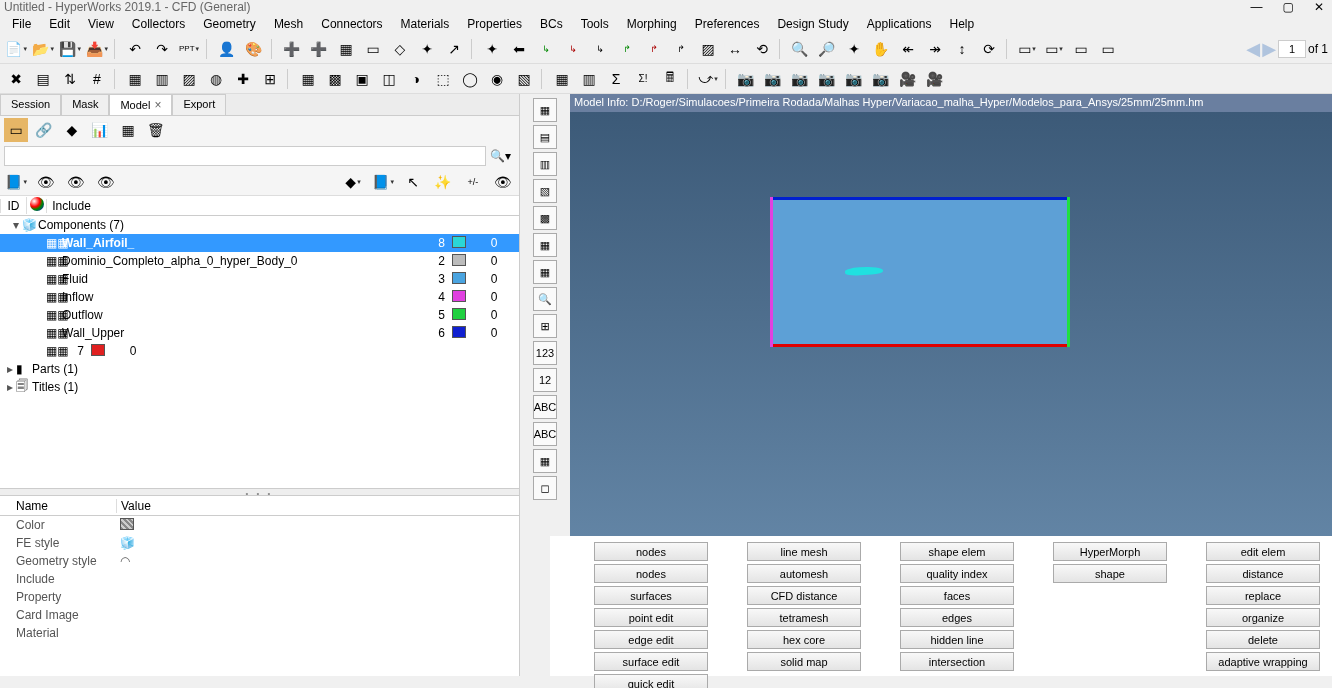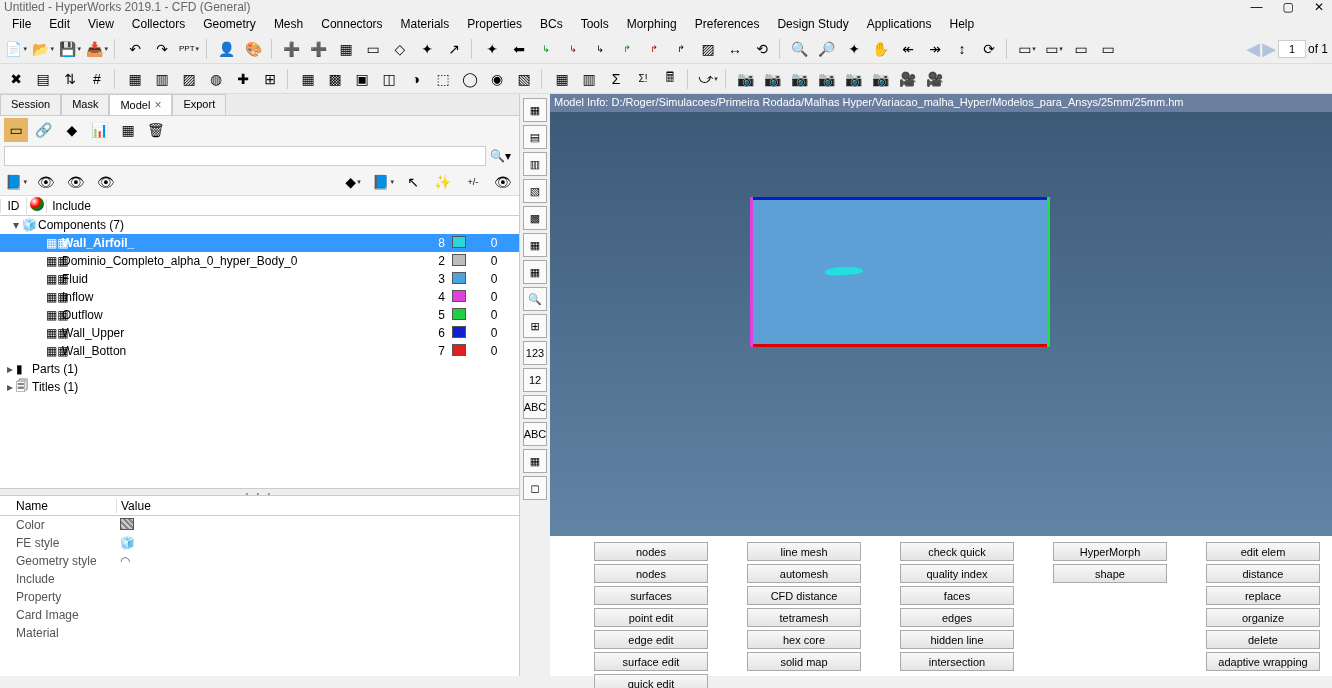--- a/index.html
+++ b/index.html
@@ -17,21 +17,21 @@
 .toolbar-row { height: 30px; display: flex; align-items: center; padding: 0 4px; gap: 3px; border-bottom: 1px solid #ddd; }
 .tbtn { width: 24px; height: 24px; display: inline-flex; align-items: center; justify-content: center; border: 1px solid transparent; cursor: pointer; font-size: 14px; }
 .tsep { width: 4px; height: 20px; border-left: 1px solid #ccc; margin: 0 2px; }
 .tbtn.dd::after { content: "▾"; font-size: 7px; margin-left: 1px; color: #333; }
 
 .pagenum { position: absolute; right: 4px; display: flex; align-items: center; gap: 2px; }
 .pagenum input { width: 28px; height: 18px; text-align: center; border: 1px solid #ccc; font-size: 11px; }
 .pagenum .arrow { font-size: 18px; color: #b0c4de; }
 
 
-.main { display: flex; height: 582px; position: relative; }
+.main { display: flex; height: 582px; position: relative; gap: 10px; }
 
 
 .leftpanel { width: 520px; display: flex; flex-direction: column; background: #f5f5f5; border-right: 1px solid #ccc; }
 .tabs { display: flex; border-bottom: 1px solid #ccc; background: #ececec; }
 .tab { padding: 3px 10px; border: 1px solid #ccc; border-bottom: none; background: #f0f0f0; cursor: pointer; font-size: 11px; }
 .tab.active { background: #fff; border-top: 1px solid #ccc; }
 .tab .close { margin-left: 4px; color: #666; }
 
 .panel-toolbar { height: 28px; display: flex; align-items: center; padding: 0 4px; gap: 4px; }
 .search-row { height: 24px; display: flex; align-items: center; padding: 0 4px; }
@@ -332,21 +332,20 @@
           <span class="ic">▦▦</span>
           <span class="name">Wall_Upper</span>
           <span class="id">6</span>
           <span style="width:20px;text-align:center"><span class="swatch" style="background:#1020d0"></span></span>
           <span class="inc">0</span>
         </div>
         <div class="tree-row">
           <span class="indent" style="width:30px"></span>
           <span class="toggle"></span>
           <span class="ic">▦▦</span>
-          <span class="name">Wall_Botton</span>
           <span class="id">7</span>
           <span style="width:20px;text-align:center"><span class="swatch" style="background:#e02020"></span></span>
           <span class="inc">0</span>
         </div>
         <div class="tree-row">
           <span class="indent" style="width:0px"></span>
           <span class="toggle">▸</span>
           <span class="ic">▮</span>
           <span class="name">Parts (1)</span>
           <span class="id"></span>
@@ -462,21 +461,21 @@
       <span class="vc-item">☁ ▾</span>
       <span class="vc-sep"></span>
       <span class="vc-item">▦</span>
       <span class="vc-item">🖥</span>
     </div>
 
     <div class="cmdpanel">
       <div class="cmdgrid" id="cmdgrid">
           <div class="cmdbtn">nodes</div>
           <div class="cmdbtn">line mesh</div>
-          <div class="cmdbtn">check quick</div>
+          <div class="cmdbtn">shape elem</div>
           <div class="cmdbtn">HyperMorph</div>
           <div class="cmdbtn">edit elem</div>
           <div class="cmdbtn">nodes</div>
           <div class="cmdbtn">automesh</div>
           <div class="cmdbtn">quality index</div>
           <div class="cmdbtn">shape</div>
           <div class="cmdbtn">distance</div>
           <div class="cmdbtn">surfaces</div>
           <div class="cmdbtn">CFD distance</div>
           <div class="cmdbtn">faces</div>

